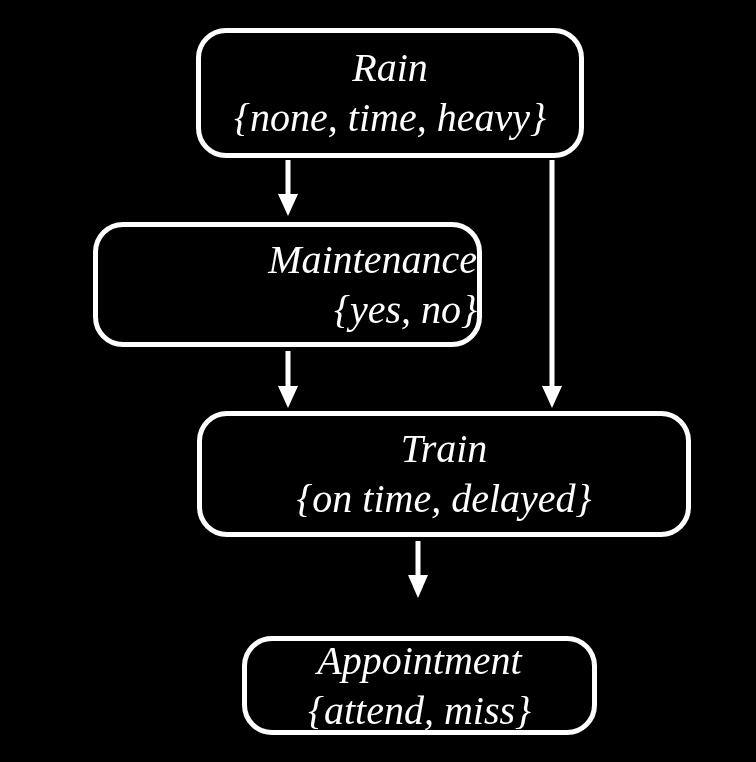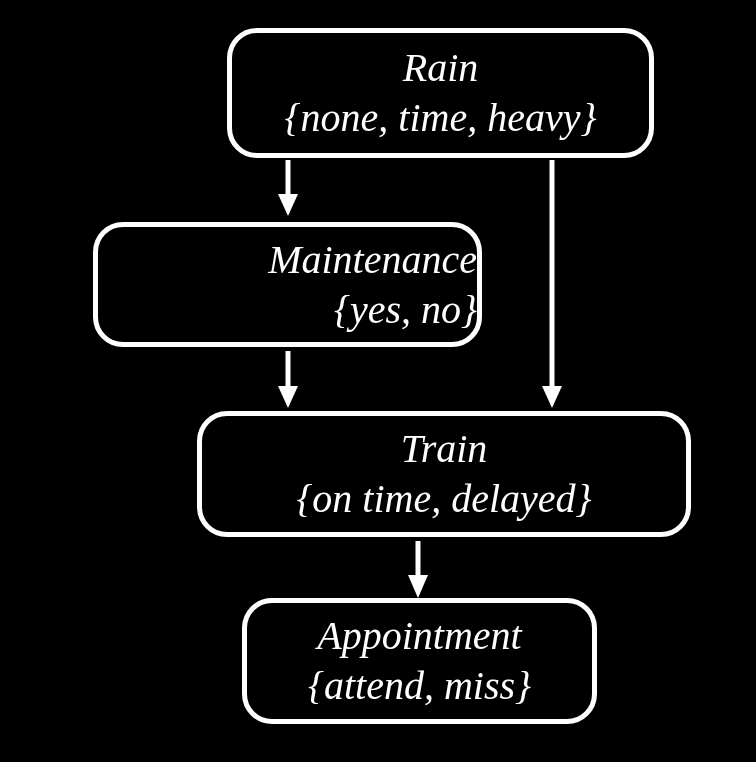--- a/index.html
+++ b/index.html
@@ -39,24 +39,24 @@
     color: #ffffff;
     display: flex;
     flex-direction: column;
     align-items: center;
     justify-content: center;
     text-align: center;
     font-style: italic;
     font-size: 40px;
     line-height: 50px;
   }
-  .node-rain        { left: 196px; top: 28px;  width: 427px; height: 130px; margin-left: 31px; }
+  .node-rain        { left: 196px; top: 28px;  width: 388px; height: 130px; }
   .node-maintenance { left: 93px;  top: 222px; width: 389px; height: 125px; align-items: flex-end; }
   .node-train       { left: 197px; top: 411px; width: 494px; height: 126px; }
-  .node-appointment { left: 242px; top: 598px; width: 355px; height: 126px; align-items: center; }
+  .node-appointment { left: 242px; top: 636px; width: 355px; height: 99px; align-items: center; }
   .node-label, .node-values {
     white-space: nowrap;
   }
 </style>
 </head>
 <body>
 
 <div class="canvas">
 
   <svg class="edges" viewBox="0 0 756 762" xmlns="http://www.w3.org/2000/svg">

